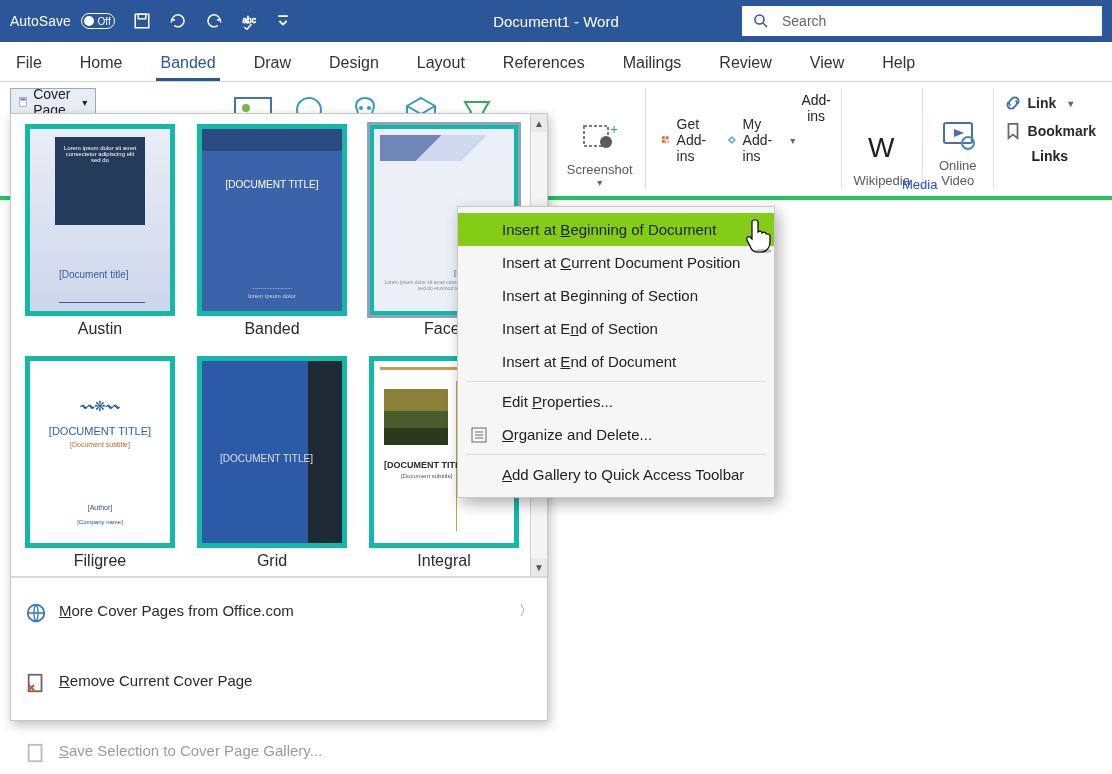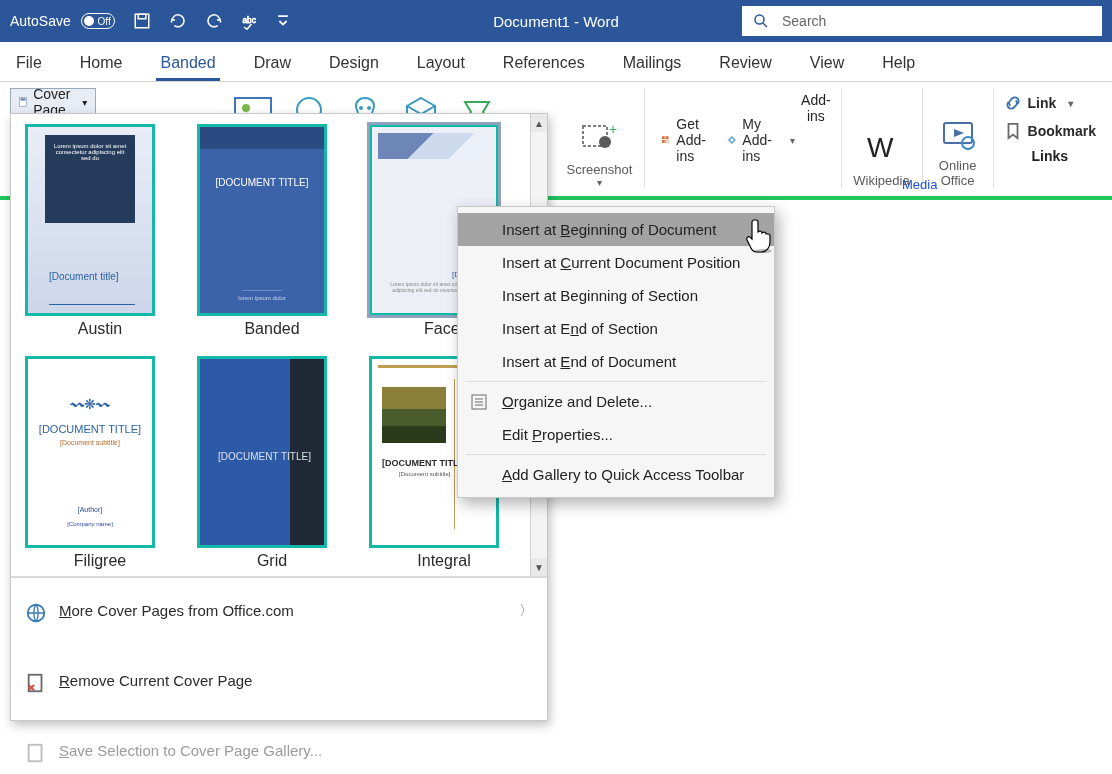--- a/index.html
+++ b/index.html
@@ -37,35 +37,35 @@
   .links-col { display:flex; flex-direction:column; gap:2px;font-weight:bold; }
 
   
   .gallery { position: absolute; left: 10px; top: 113px; width: 538px; height: 608px; border: 1px solid #c7c7c7; background: #fff; box-shadow: 2px 4px 10px rgba(0,0,0,0.25); }
   .gallery-head { padding: 6px 12px 4px; font-weight: 700; font-size: 16px; color:#1a1a1a; border-bottom: 1px solid #eee;}
   .gallery-body { position: relative; height: calc(100% - 32px - 112px); overflow:hidden; }
   .scroll-col { position:absolute; right:0; top:0; width:17px; height:100%; border-left:1px solid #d0d0d0; background:#f4f4f4; display:flex; flex-direction:column; justify-content:space-between; }
   .scroll-col .sbtn { height:18px; display:flex; align-items:center; justify-content:center; font-size:10px; color:#555; background:#e9e9e9; }
   .thumbs { display:flex; flex-wrap:wrap; gap: 18px 22px; padding: 10px 24px 10px 14px;}
   .thumb-wrap { width: 150px; text-align:center; }
-  .thumb { width: 130px; height: 192px; border:3px solid #14b8a6; background:#fff; position:relative; overflow:hidden;}
+  .thumb { width: 150px; height: 192px; border:5px solid #14b8a6; background:#fff; position:relative; overflow:hidden;}
   .thumb.sel { outline:3px solid #8fa3c0; outline-offset:-1px; background:#ecf0f6;}
   .thumb-label { font-size: 16px; color:#2a2a2a; margin-top: 4px; }
 
   
   .gallery-foot { border-top:2px solid #d9d9d9; }
   .gf-row { display:flex; align-items:flex-start; gap: 12px; padding: 24px 14px; font-size: 15px; color:#2a2a2a;}
   .gf-row.disabled { color:#9b9b9b; }
   .gf-row svg { width:22px; height:22px; }
   .gf-row .arrow { margin-left:auto; color:#7a7a7a; font-size:14px; }
 
   
   .context { position:absolute; left:457px; top:206px; width:318px; background:#f6f6f6; border:1px solid #c8c8c8; box-shadow: 4px 6px 14px rgba(0,0,0,0.3); padding: 6px 0;}
   .ctx-row { padding: 8px 16px 8px 44px; font-size:15px; color:#222; position:relative;}
-  .ctx-row.hover { background:#a3a3a3; }
+  .ctx-row.hover { background:#84cc16; }
   .ctx-sep { height:1px; background:#dcdcdc; margin: 3px 8px;}
   .ctx-row .pre-icon { position:absolute; left:12px; top:8px; width:18px; height:18px; }
 
   .under { text-decoration: underline; }
 
   
   .cursor { position:absolute; left:746px; top:218px; width:30px; height:36px; pointer-events:none; }
 
   
   .t-austin { background: linear-gradient(to bottom, #e9edf6 0%, #cdd6ea 100%); }
@@ -253,21 +253,21 @@
   </div>
 
   <div class="rsep"></div>
 
   <div class="ribbon-group">
     <svg class="big-icon" viewBox="0 0 40 40">
         <rect x="6" y="8" width="28" height="20" rx="2" fill="none" stroke="#4a6fa6" stroke-width="2"></rect>
         <path d="M16 14l10 4-10 4z" fill="#4a6fa6"></path>
         <circle cx="30" cy="28" r="6" fill="none" stroke="#3a8bbf" stroke-width="2"></circle>
       </svg>
-    <div class="label" style="line-height:1.1;text-align:center">Online Office</div>
+    <div class="label" style="line-height:1.1;text-align:center">Online Video</div>
   </div>
   <div style="position:absolute; left:902px; bottom:4px; font-size:13px; color:#1d4ed8;">Media</div>
 
   <div class="rsep"></div>
 
   <div class="links-col" style="padding-top:2px">
     <div class="small-line">
       <svg viewBox="0 0 20 20">
           <path d="M7 13a4 4 0 0 1 0-6l2-2a4 4 0 0 1 6 6M13 7a4 4 0 0 1 0 6l-2 2a4 4 0 0 1-6-6" fill="none" stroke="#3a6fb0" stroke-width="2"></path>
         </svg>
@@ -373,28 +373,28 @@
   </div>
 </div>
 
 <div class="context">
   <div class="ctx-row hover">Insert at <span class="under">B</span>eginning of Document</div>
   <div class="ctx-row">Insert at <span class="under">C</span>urrent Document Position</div>
   <div class="ctx-row">Insert at Be<span class="under">g</span>inning of Section</div>
   <div class="ctx-row">Insert at E<span class="under">n</span>d of Section</div>
   <div class="ctx-row">Insert at <span class="under">E</span>nd of Document</div>
   <div class="ctx-sep"></div>
+  <div class="ctx-row">Edit <span class="under">P</span>roperties...</div>
   <div class="ctx-row">
     <svg class="pre-icon" viewBox="0 0 18 18">
         <rect x="2" y="2" width="14" height="14" fill="none" stroke="#6a6a6a"></rect>
         <path d="M5 6h8M5 9h8M5 12h8" stroke="#6a6a6a"></path>
       </svg>
     <span class="under">O</span>rganize and Delete...
   </div>
-  <div class="ctx-row">Edit <span class="under">P</span>roperties...</div>
   <div class="ctx-sep"></div>
   <div class="ctx-row"><span class="under">A</span>dd Gallery to Quick Access Toolbar</div>
 </div>
 
 <svg class="cursor" viewBox="0 0 30 36">
   <path d="M10 2c1 0 2 1 2 2v10l2-1c1 0 2 1 2 2l2-1c1 0 2 1 2 2l2 0c1 0 2 1 2 2v6c0 5-3 10-9 10h-4c-4 0-6-3-7-6l-3-6c-1-2 1-4 3-3l2 2V4c0-1 1-2 2-2z" fill="#fff" stroke="#000" stroke-width="1.2"></path>
   <ellipse cx="17" cy="33" rx="9" ry="2" fill="rgba(0,0,0,0.25)"></ellipse>
 </svg>
 
 </body></html>

